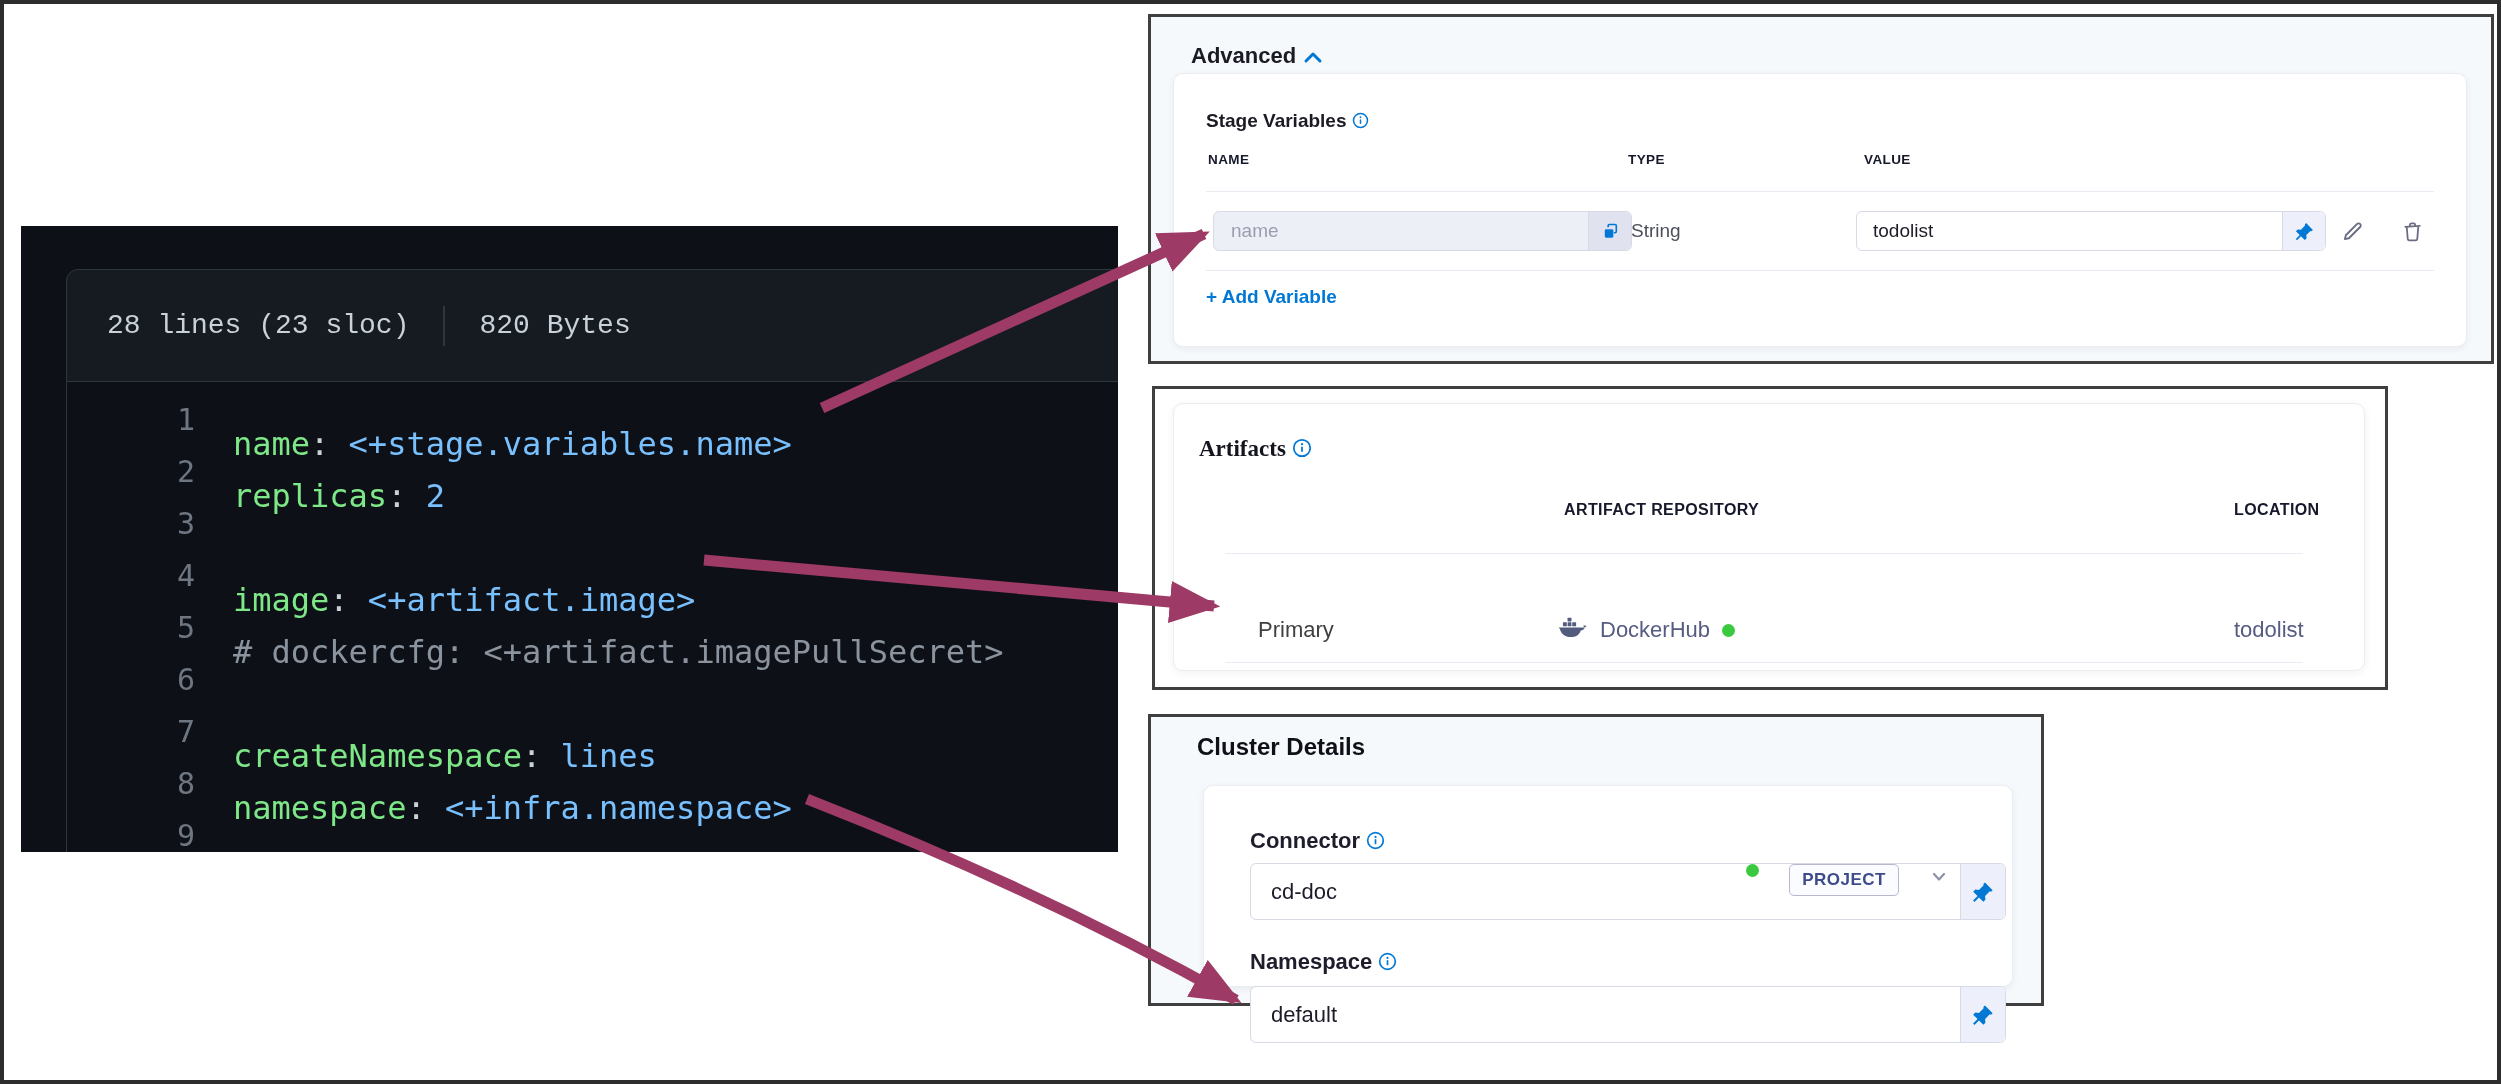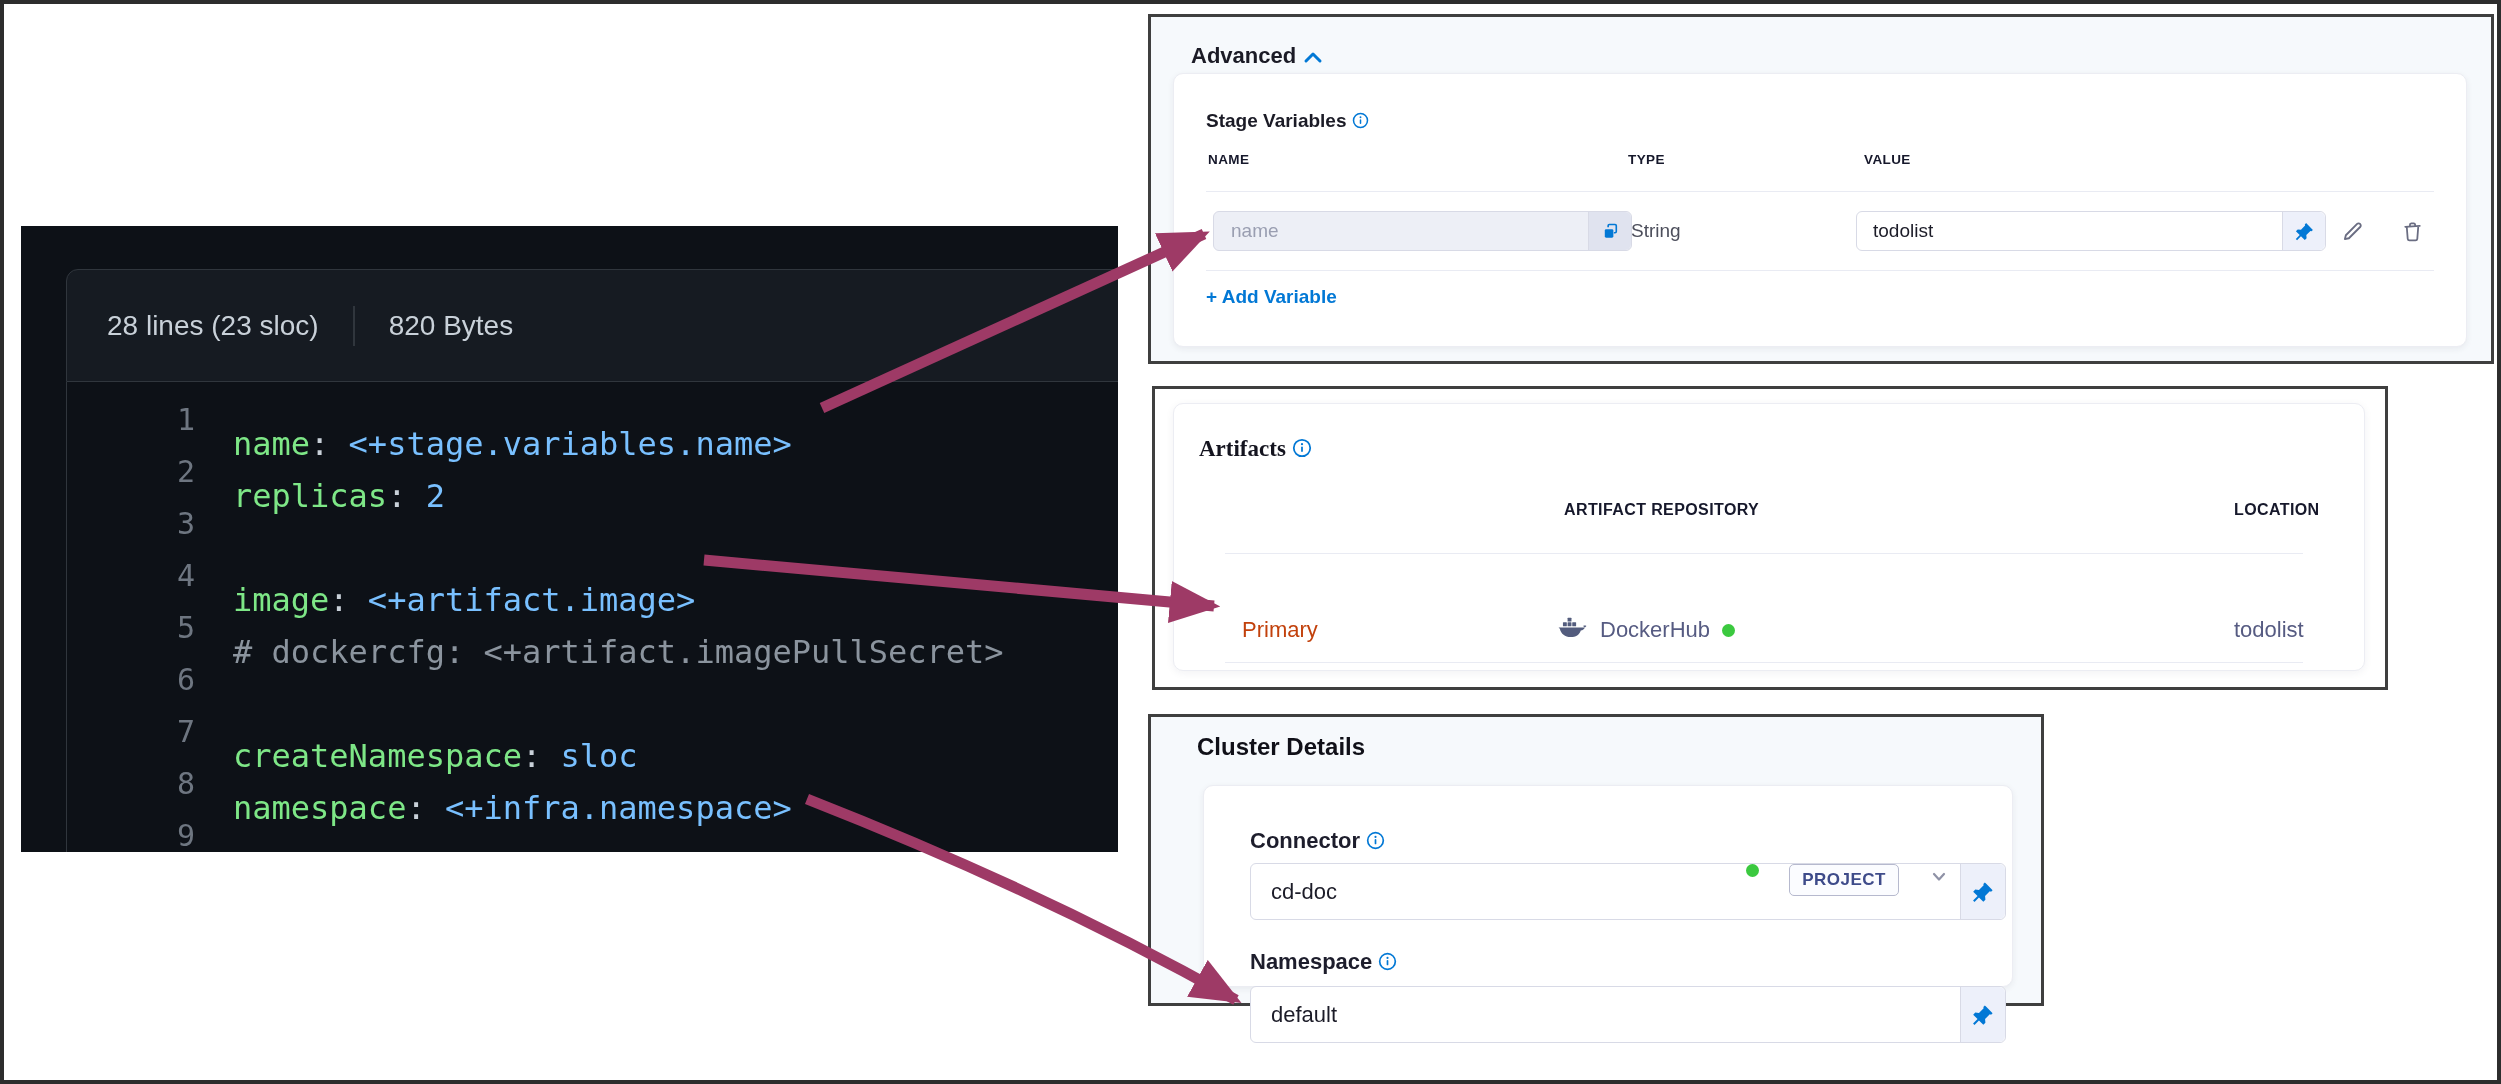--- a/index.html
+++ b/index.html
@@ -6,21 +6,21 @@
   #canvas{position:relative;width:2501px;height:1084px;background:#ffffff;
     border:4px solid #2d2d2d;box-sizing:border-box;overflow:hidden;
     font-family:"Liberation Sans","DejaVu Sans",sans-serif;}
 
   
   .code-panel{position:absolute;left:17px;top:222px;width:1097px;height:626px;
     background:#0d1117;overflow:hidden;}
   .file-head{position:absolute;left:45px;top:43px;right:-4px;height:113px;
     background:#161b22;border:1px solid #30363d;border-top-left-radius:12px;
     display:flex;align-items:center;padding-left:40px;box-sizing:border-box;
-    font-family:Liberation Sans, sans-serif;font-size:28px;color:#c9d1d9;}
+    font-family:Liberation Mono, monospace;font-size:28px;color:#c9d1d9;}
   .file-head .sep{width:2px;height:40px;background:#30363d;margin:0 34px;}
   .code-body{position:absolute;left:45px;top:156px;right:-4px;bottom:0;
     border-left:1px solid #30363d;padding-top:12px;
     font-family:"DejaVu Sans Mono",monospace;font-size:32px;}
   .cl{display:flex;height:52px;line-height:52px;white-space:pre;}
   .cl .ln{width:128px;text-align:right;color:#6e7681;font-size:30px;flex:none;}
   .cl .ct{padding-left:38px;margin-top:24px;}
   .tok-k{color:#7ee787;} .tok-p{color:#c9d1d9;} .tok-v{color:#79c0ff;} .tok-c{color:#8b949e;}
 
   
@@ -104,21 +104,21 @@
       </div>
       <div class="cl">
         <span class="ln">5</span>
         <span class="ct"><span class="tok-c"># dockercfg: &lt;+artifact.imagePullSecret&gt;</span></span>
       </div>
       <div class="cl">
         <span class="ln">6</span>
       </div>
       <div class="cl">
         <span class="ln">7</span>
-        <span class="ct"><span class="tok-k">createNamespace</span><span class="tok-p">: </span><span class="tok-v">sloc</span></span>
+        <span class="ct"><span class="tok-k">createNamespace</span><span class="tok-p">: </span><span class="tok-v">lines</span></span>
       </div>
       <div class="cl">
         <span class="ln">8</span>
         <span class="ct"><span class="tok-k">namespace</span><span class="tok-p">: </span><span class="tok-v">&lt;+infra.namespace&gt;</span></span>
       </div>
       <div class="cl">
         <span class="ln">9</span>
       </div>
     </div>
   </section>
@@ -190,21 +190,21 @@
             <circle cx="9" cy="9" r="7.4" fill="none" stroke="#0278d5" stroke-width="1.6"></circle>
             <circle cx="9" cy="5.6" r="1" fill="#0278d5"></circle>
             <rect x="8.2" y="7.6" width="1.6" height="5" rx="0.8" fill="#0278d5"></rect>
           </svg>
       </span>
     </div>
     <div class="col-head" style="left:409px;">ARTIFACT REPOSITORY</div>
     <div class="col-head" style="left:1079px;">LOCATION</div>
     <div class="divider" style="left:70px;right:82px;top:164px;"></div>
     <div class="art-row">
-      <div class="art-cell" style="left:87px;color:#c2410c;text-align:right;">Primary</div>
+      <div class="art-cell" style="left:103px;color:#404040;text-align:right;">Primary</div>
       <div class="art-cell" style="left:402px;gap:12px;">
         <span>
           <svg width="31" height="24" viewBox="0 0 24 18" fill="#535c7d">
               <rect x="4.6" y="5.4" width="3" height="3" rx="0.4"></rect>
               <rect x="8.2" y="5.4" width="3" height="3" rx="0.4"></rect>
               <rect x="8.2" y="1.8" width="3" height="3" rx="0.4"></rect>
               <rect x="11.8" y="5.4" width="3" height="3" rx="0.4"></rect>
               <path d="M1.2 9.4 h20.3 c-0.4 1.3 -1.5 2.1 -3.1 2.3 c-0.9 3.3 -3.9 5.1 -7.8 5.1 c-4.5 0 -7.4 -2.3 -8.4 -6.4 z"></path>
               <path d="M20.2 8.2 c0.9 -0.5 1.9 -0.5 2.6 0 l-1.2 1.2 z"></path>
             </svg>

